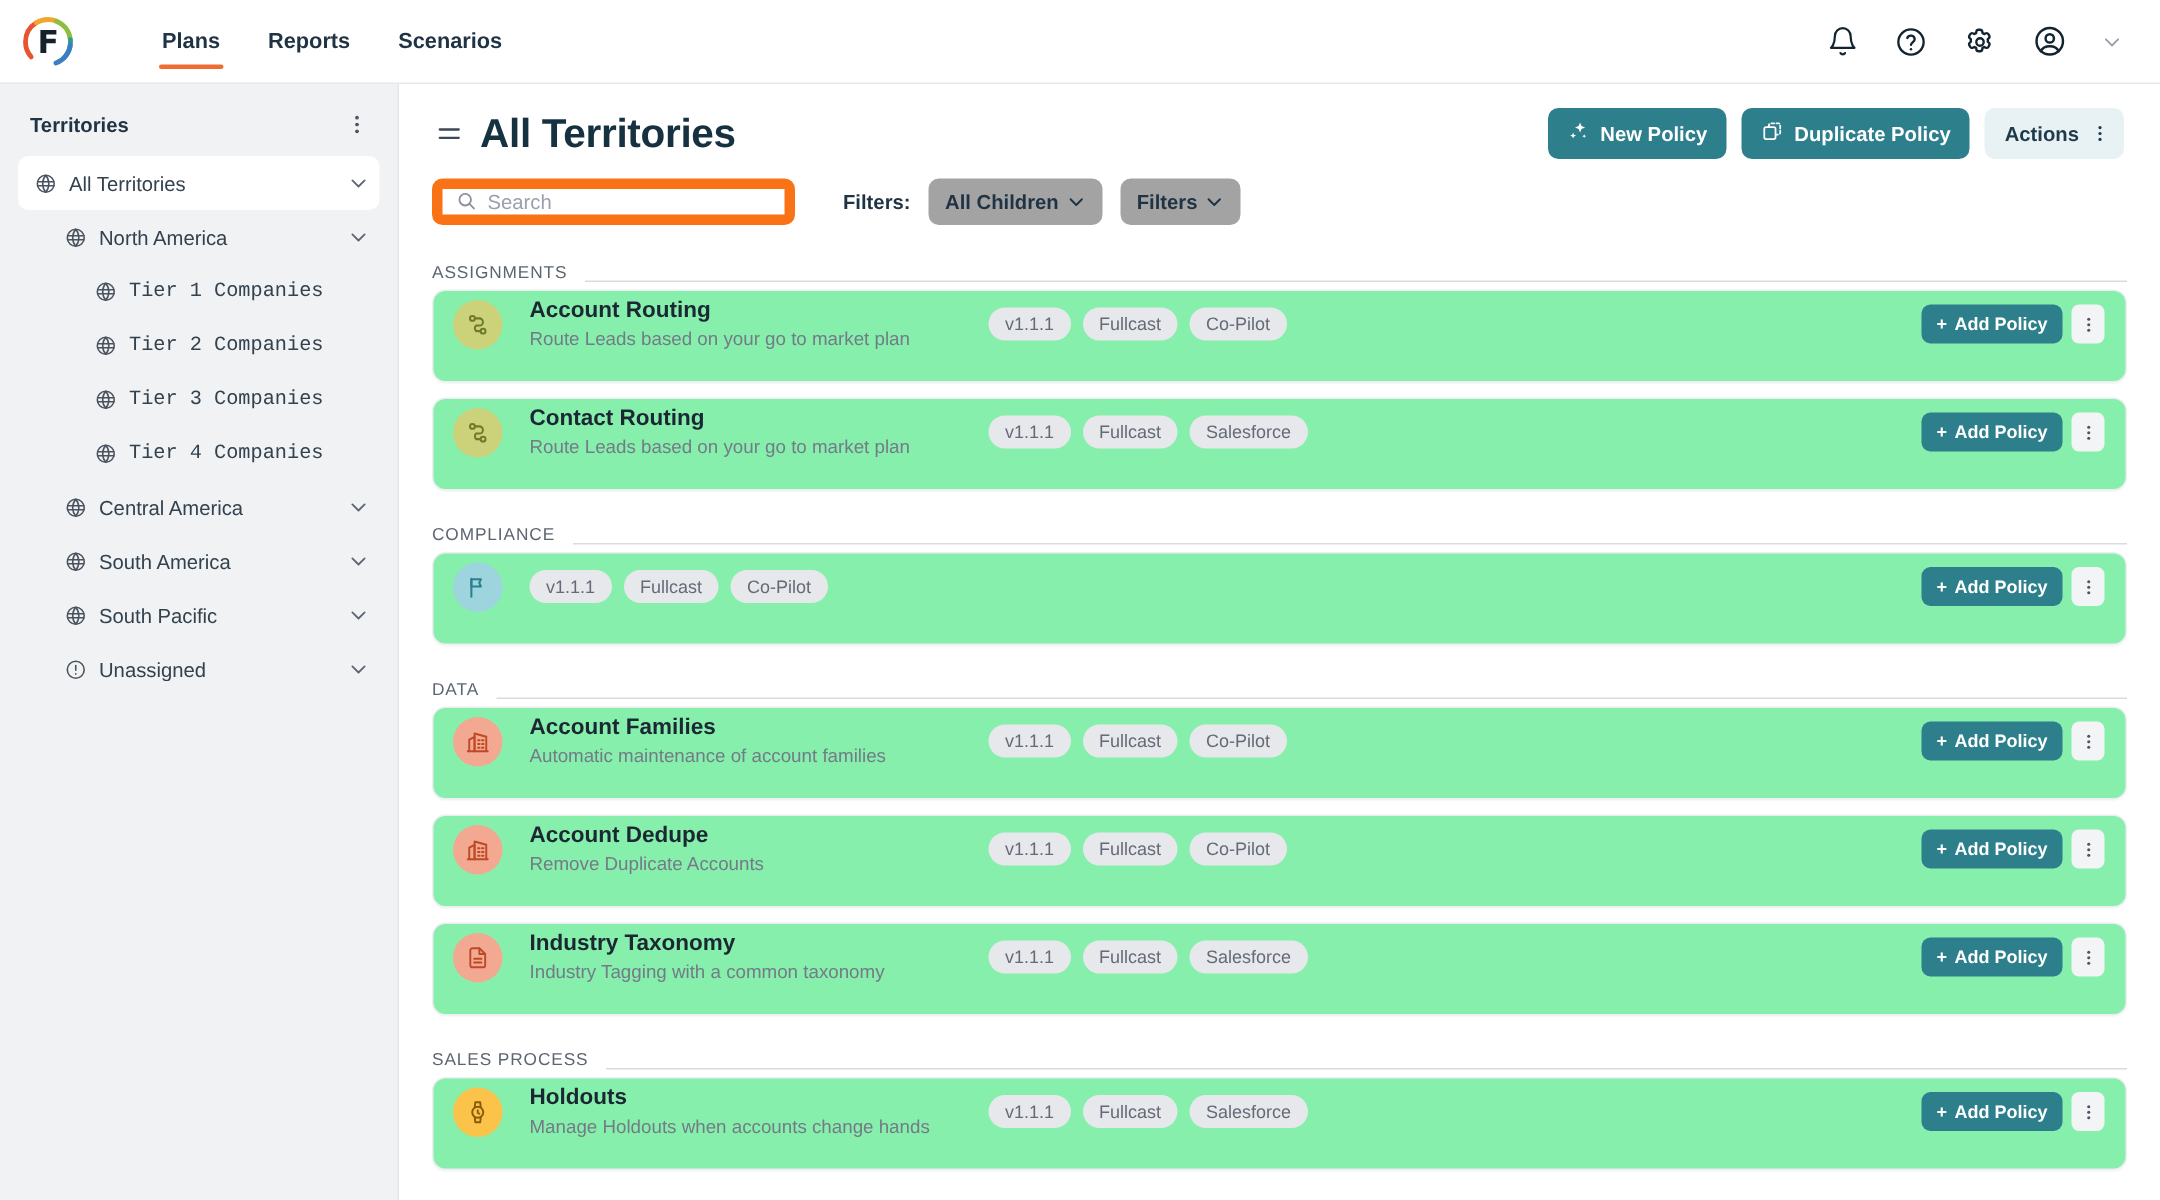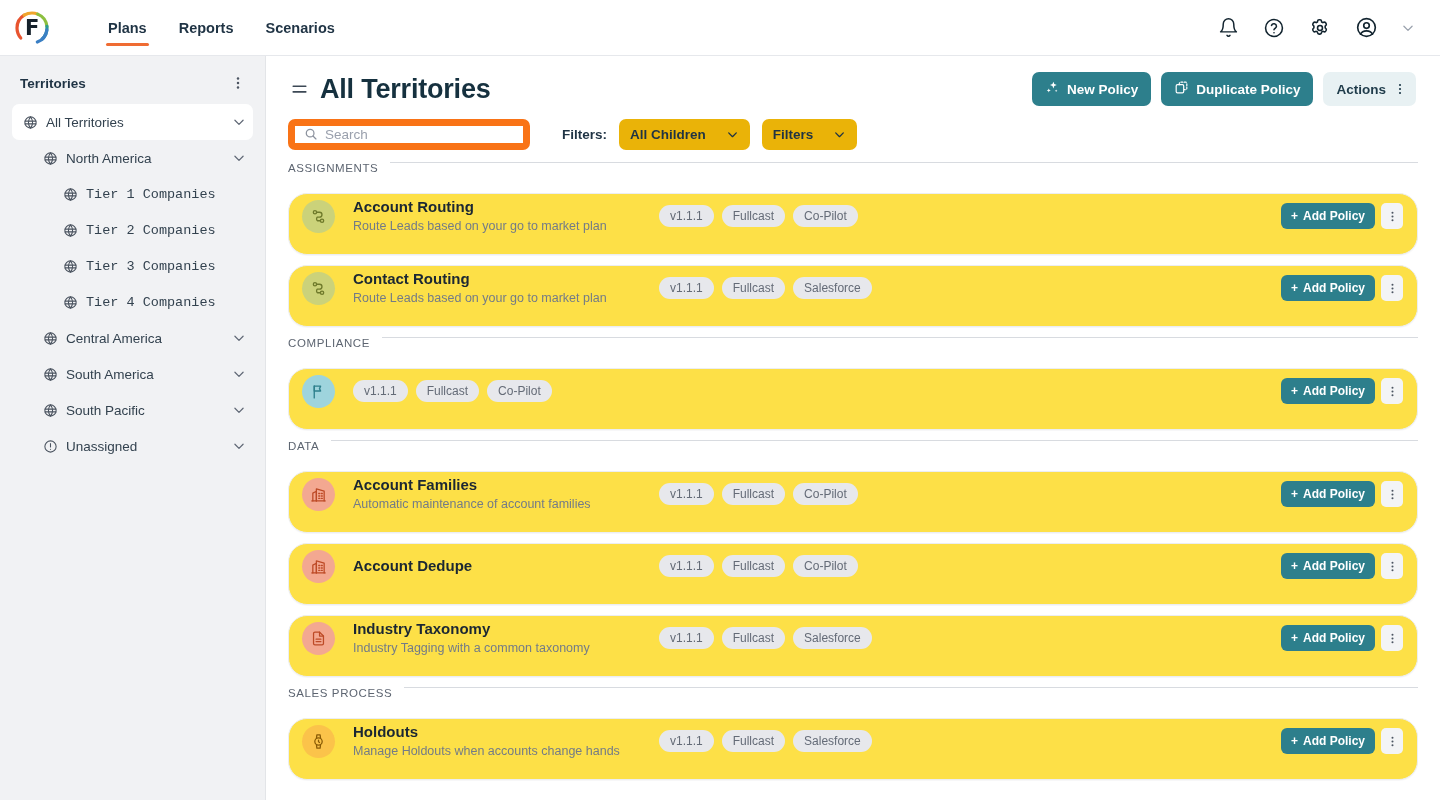--- a/index.html
+++ b/index.html
@@ -101,33 +101,33 @@
     width: 242px; height: 31px; border: 7px solid #f97316; border-radius: 7px;
     background: #fff; display: flex; align-items: center; padding: 0 9px; gap: 7px;
   }
   #search-input {
     border: none; outline: none; font-size: 13.5px; color: #333; width: 100%;
     font-family: "Liberation Sans", sans-serif; background: transparent;
   }
   #search-input::placeholder { color: #9aa0ad; }
   #filters-label { font-size: 13.5px; font-weight: 700; color: #1f3344; margin-left: 20px; }
   .pill-select {
-    height: 31px; background: #eab308; border-radius: 7px; border: none;
-    display: inline-flex; align-items: center; gap: 20px; padding: 0 11px;
+    height: 31px; background: #a3a3a3; border-radius: 7px; border: none;
+    display: inline-flex; align-items: center; gap: 5px; padding: 0 11px;
     font-size: 13.5px; font-weight: 700; color: #1f3344; cursor: pointer;
   }
 
   
   #list { padding: 6px 22px 0 22px; height: 652px; overflow: hidden; }
-  .section-head { display: flex; align-items: flex-start; gap: 12px; height: 26px; margin-bottom: 5px; }
+  .section-head { display: flex; align-items: flex-end; gap: 12px; height: 26px; margin-bottom: 5px; }
   .section-label { font-size: 11.5px; letter-spacing: .6px; color: #5d6571; white-space: nowrap; }
   .section-rule { flex: 1; height: 1px; background: #d8dbe0; }
 
   .card {
-    height: 62px; background: #fde047; border: 1px solid #eceef1; border-radius: 19px;
+    height: 62px; background: #86efac; border: 1px solid #eceef1; border-radius: 9px;
     display: flex; align-items: center; padding: 0 14px 16px 13px; margin-bottom: 10px;
     box-shadow: 0 1px 1px rgba(22,40,60,.035);
   }
   .card-ico {
     width: 33px; height: 33px; border-radius: 50%; flex: 0 0 33px;
     display: flex; align-items: center; justify-content: center; margin-right: 18px;
   }
   .card-text { width: 306px; flex: 0 0 306px; }
   .card-title { font-size: 15px; font-weight: 700; color: #1b2733; line-height: 18px; }
   .card-sub { font-size: 12.5px; color: #737b87; line-height: 17px; margin-top: 2px; }
@@ -576,20 +576,21 @@
           <span class="card-ico" style="background:#f3a891">
             <svg width="17" height="17" viewBox="0 0 24 24" fill="none" stroke="#bd4a26" stroke-width="1.8" stroke-linecap="round" stroke-linejoin="round">
               <path d="M4 21V10l5-2.6V21"></path>
               <path d="M9 21V4.2l11 3.1V21"></path>
               <path d="M2.6 21h18.8"></path>
               <path d="M12.3 10.6h1.4M16 10.6h1.4M12.3 14.1h1.4M16 14.1h1.4M12.3 17.6h1.4M16 17.6h1.4"></path>
             </svg>
           </span>
           <span class="card-text">
             <span class="card-title" style="display:block">Account Dedupe</span>
+            <span class="card-sub" style="display:block">Remove Duplicate Accounts</span>
           </span>
           <span class="tags">
             <span class="tag">v1.1.1</span>
             <span class="tag">Fullcast</span>
             <span class="tag">Co-Pilot</span>
           </span>
           <span class="card-right">
             <button class="add-btn">
               <span>+</span>
               <span>Add Policy</span>

